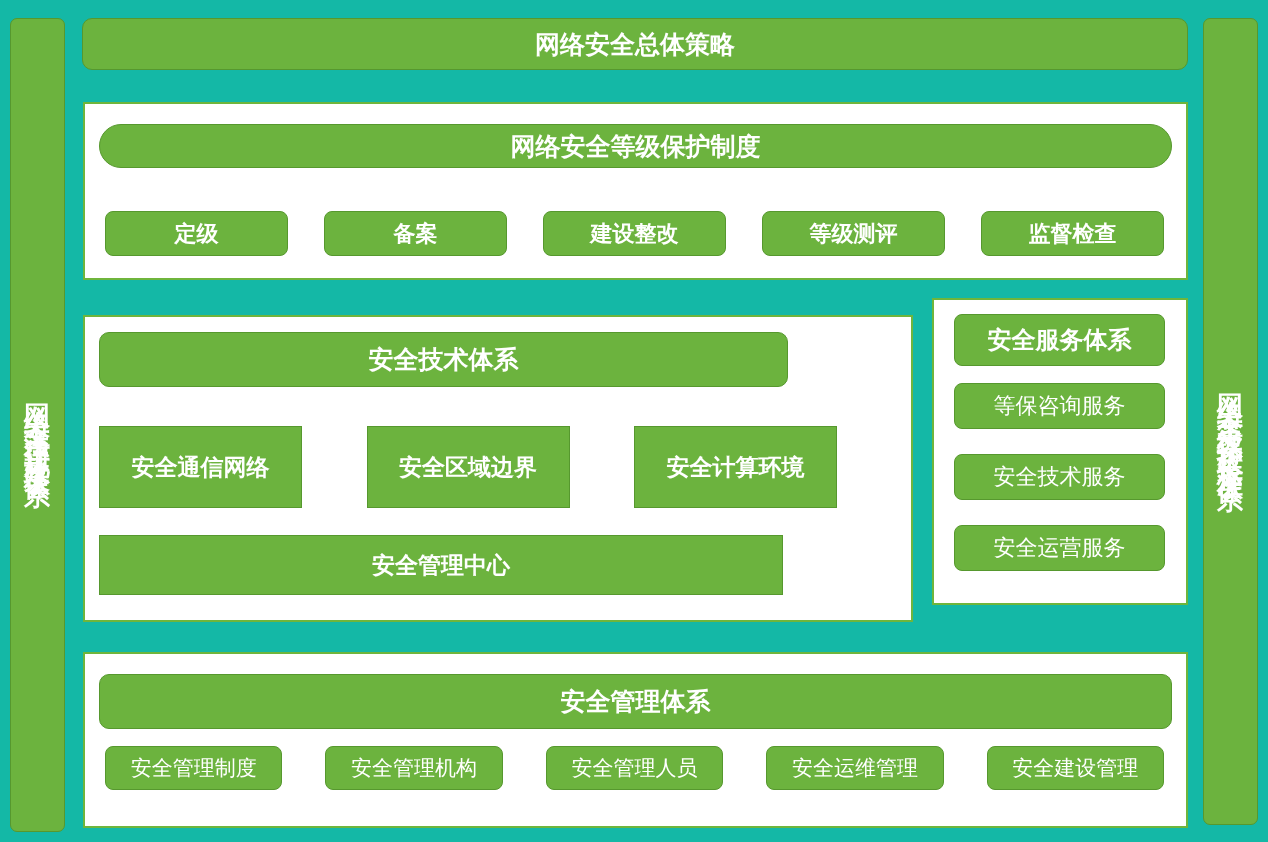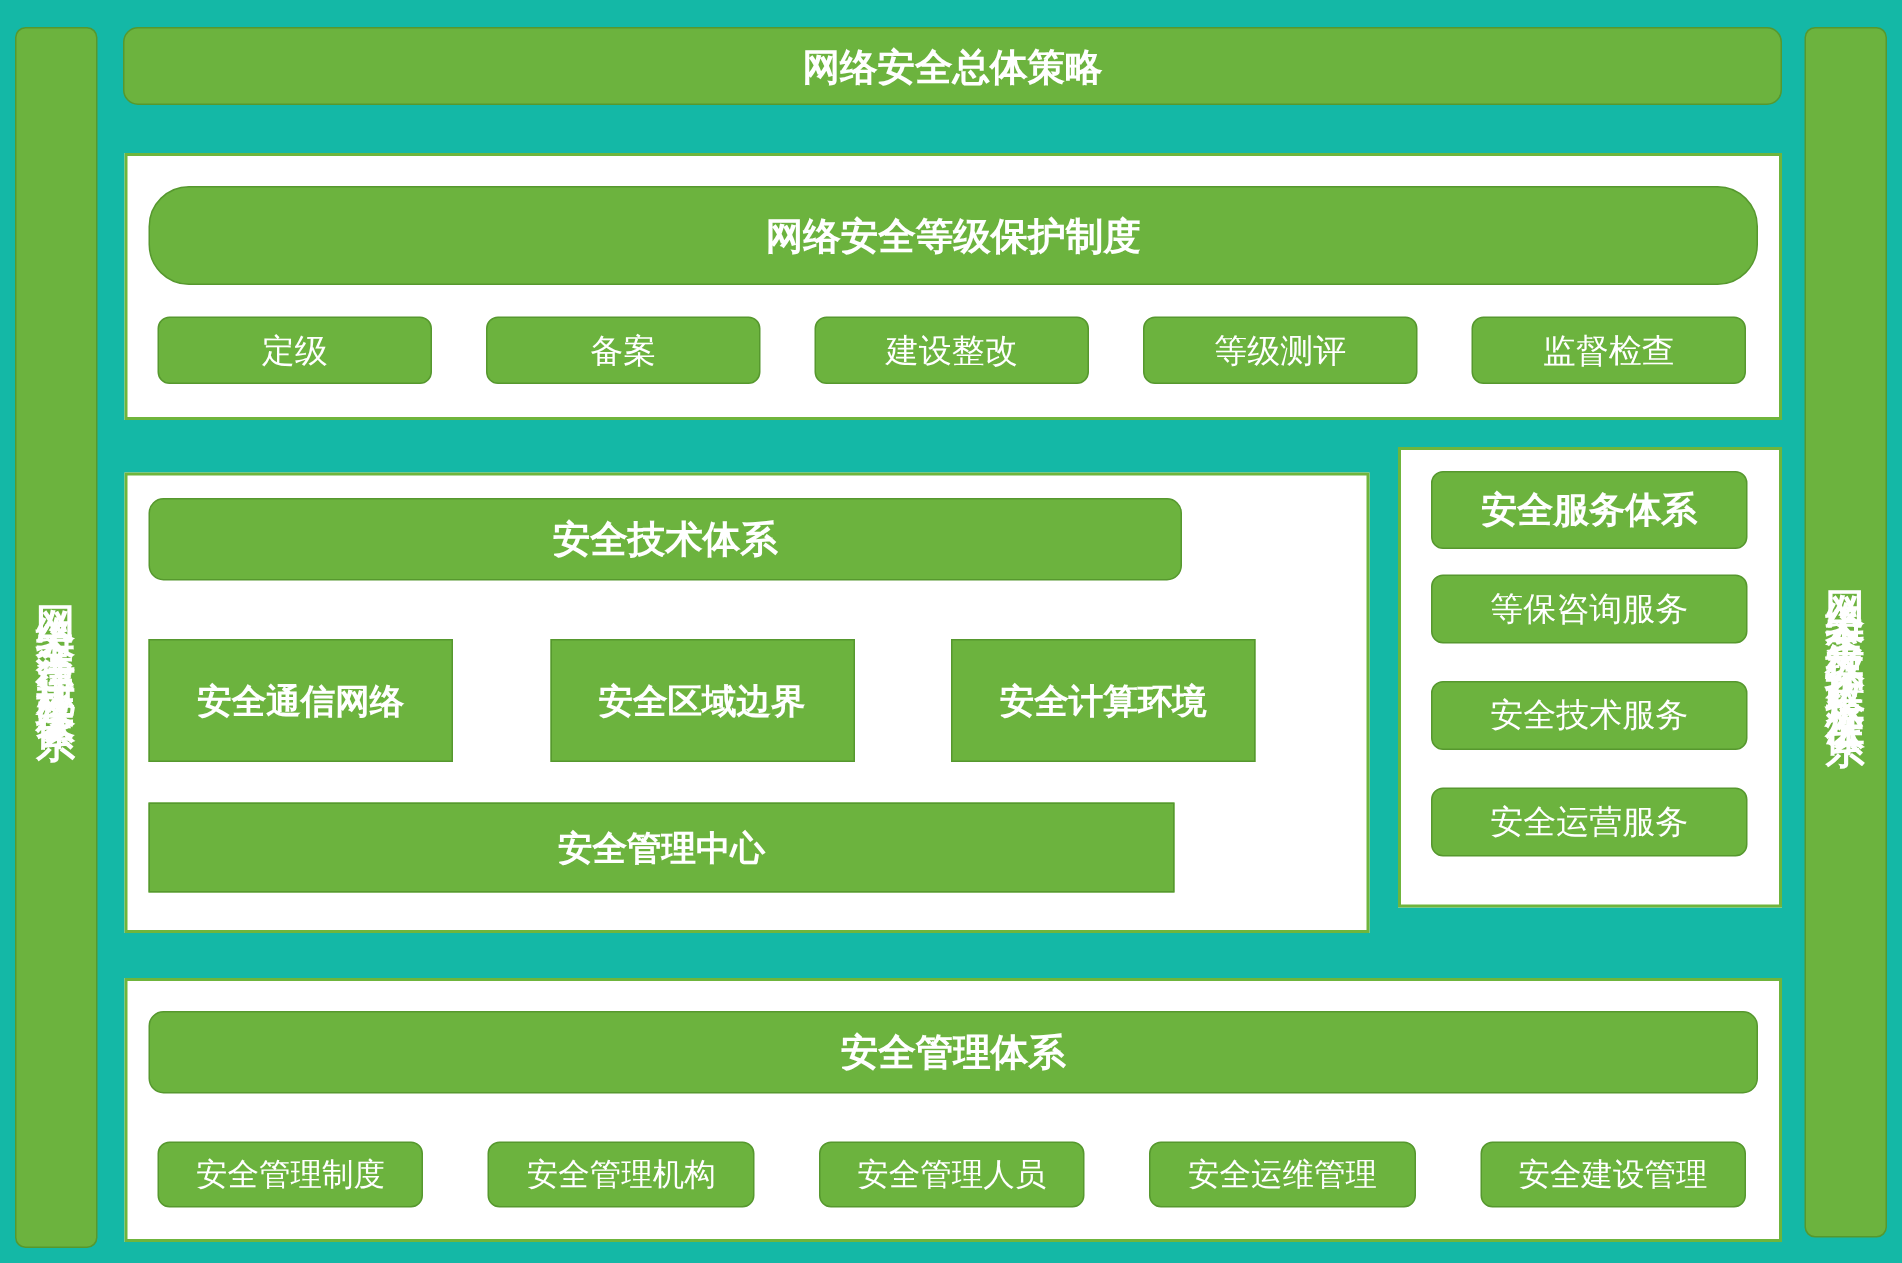--- a/index.html
+++ b/index.html
@@ -35,32 +35,32 @@
     position:absolute; background:#ffffff;
     border:2px solid #6FB53C; box-sizing:border-box;
   }
   .box-protection { left:83px;  top:102px; width:1105px; height:178px; }
   .box-tech       { left:83px;  top:315px; width:830px;  height:307px; }
   .box-service    { left:932px; top:298px; width:256px;  height:307px; }
   .box-mgmt       { left:83px;  top:652px; width:1105px; height:176px;text-decoration:underline; }
 
   
   .hbar { position:absolute; border-radius:10px; font-weight:700; }
-  .hbar-protection { left:14px; right:14px; top:20px; height:66px; font-size:25px;border-radius:27px; }
+  .hbar-protection { left:14px; right:14px; top:20px; height:44px; font-size:25px;border-radius:27px; }
   .hbar-tech       { left:14px; top:15px; width:689px; height:55px; font-size:25px; }
   .hbar-service    { left:20px; top:14px; width:211px; height:52px; font-size:24px; border-radius:8px; }
   .hbar-mgmt       { left:14px; right:14px; top:20px; height:55px; font-size:25px; }
 
   
   .chip-row {
     position:absolute; left:20px; right:22px;
     display:flex; justify-content:space-between;
   }
-  .row-protection { top:107px; }
-  .row-mgmt       { top:107px;gap:43px; }
+  .row-protection { top:107px;font-weight:bold; }
+  .row-mgmt       { top:92px;gap:43px; }
   .chip {
     width:183px; height:45px; border-radius:8px; font-size:22px;
   }
   .row-mgmt .chip { height:44px; font-size:21px; }
 
   
   .tech-row {
     position:absolute; left:14px; top:109px; width:738px;
     display:flex; justify-content:space-between;
   }

